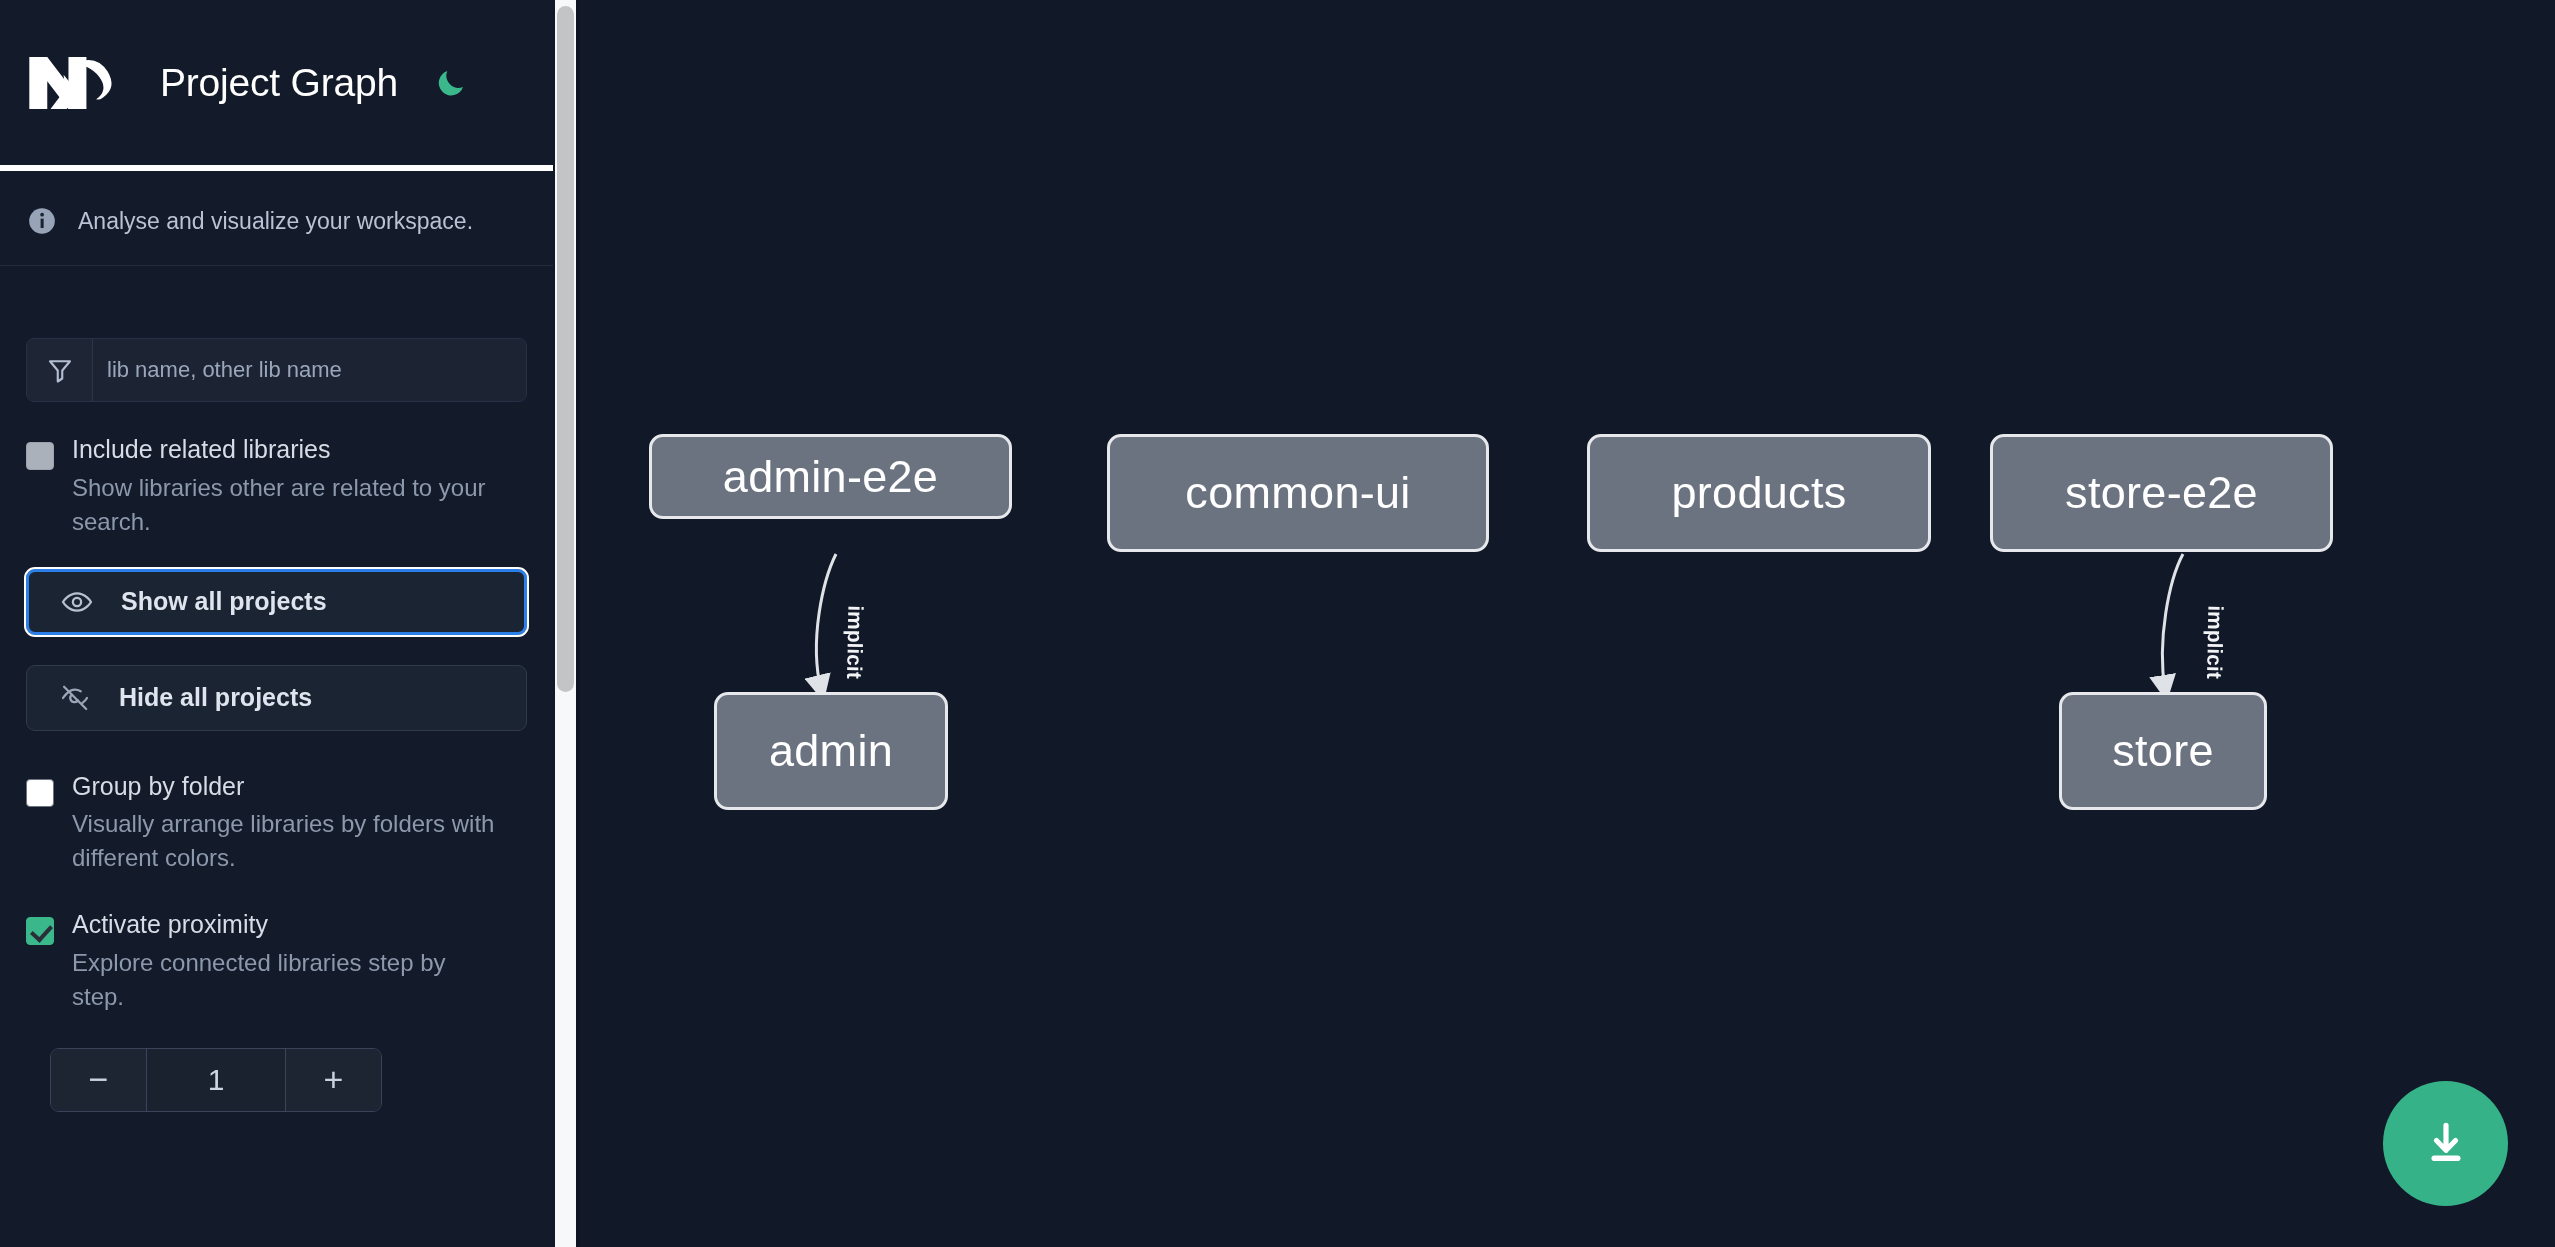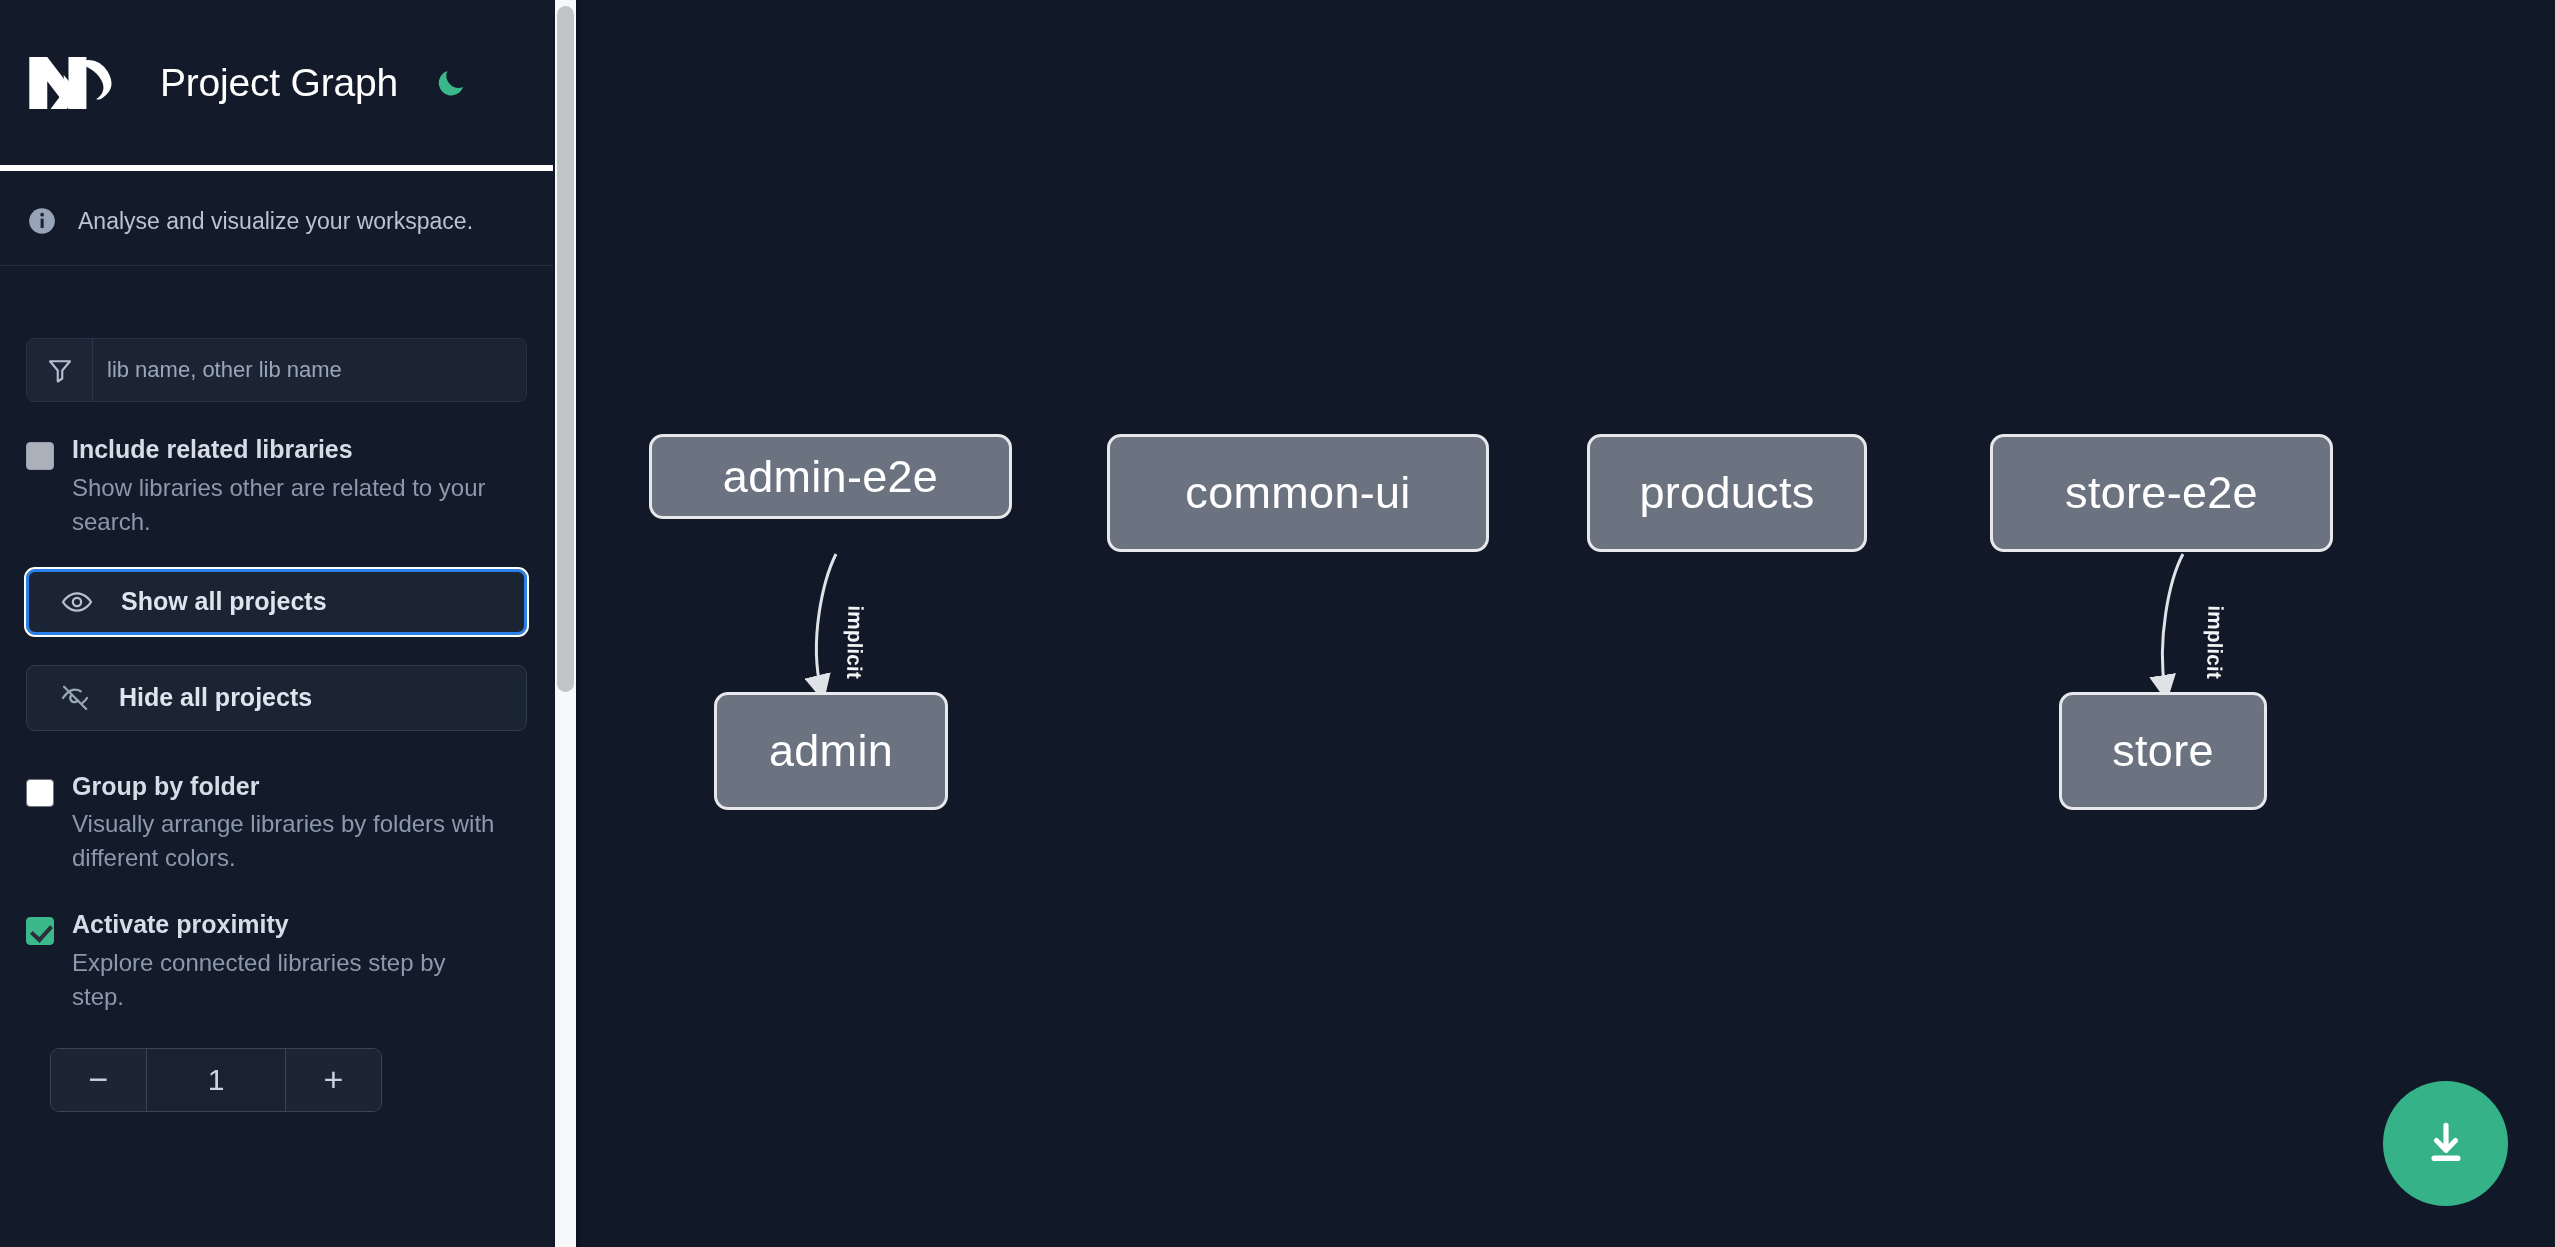--- a/index.html
+++ b/index.html
@@ -116,21 +116,21 @@
     position: absolute;
     left: 8px; top: 3px;
     width: 9px; height: 16px;
     border: solid #2a2f38;
     border-width: 0 4px 4px 0;
     transform: rotate(42deg);
   }
   .check-label {
     font-size: 25px;
     color: #d6dde7;
-    font-weight: bold;
+    font-weight: normal;
     line-height: 1.1;
   }
   .check-desc {
     font-size: 24px;
     color: #8c98ab;
     line-height: 1.42;
     margin-top: 7px;
     max-width: 430px;
   }
 
@@ -366,21 +366,21 @@
           <path d="M0,0 L9,4.5 L0,9 z" fill="#dfe2e7"></path>
         </marker>
       </defs>
       <path d="M 283 554 C 270 580, 256 640, 268 690" fill="none" stroke="#dfe2e7" stroke-width="3" marker-end="url(#arrow)"></path>
       <path d="M 1630 554 C 1616 580, 1604 640, 1612 690" fill="none" stroke="#dfe2e7" stroke-width="3" marker-end="url(#arrow)"></path>
     </svg>
 
     <div id="nodes-layer">
         <div class="node" style="left: 96px; top: 434px; width: 363px; height: 85px;">admin-e2e</div>
         <div class="node" style="left: 554px; top: 434px; width: 382px; height: 118px;">common-ui</div>
-        <div class="node" style="left: 1034px; top: 434px; width: 280px; height: 118px;">products</div>
+        <div class="node" style="left: 1034px; top: 434px; width: 344px; height: 118px;">products</div>
         <div class="node" style="left: 1437px; top: 434px; width: 343px; height: 118px;">store-e2e</div>
         <div class="node" style="left: 161px; top: 692px; width: 234px; height: 118px;">admin</div>
         <div class="node" style="left: 1506px; top: 692px; width: 208px; height: 118px;">store</div>
       </div>
     <div id="labels-layer">
         <div class="edge-label" style="left: 265px; top: 630px; transform: rotate(91deg);">implicit</div>
         <div class="edge-label" style="left: 1625px; top: 630px; transform: rotate(91deg);">implicit</div>
       </div>
 
     <div id="download-btn">

